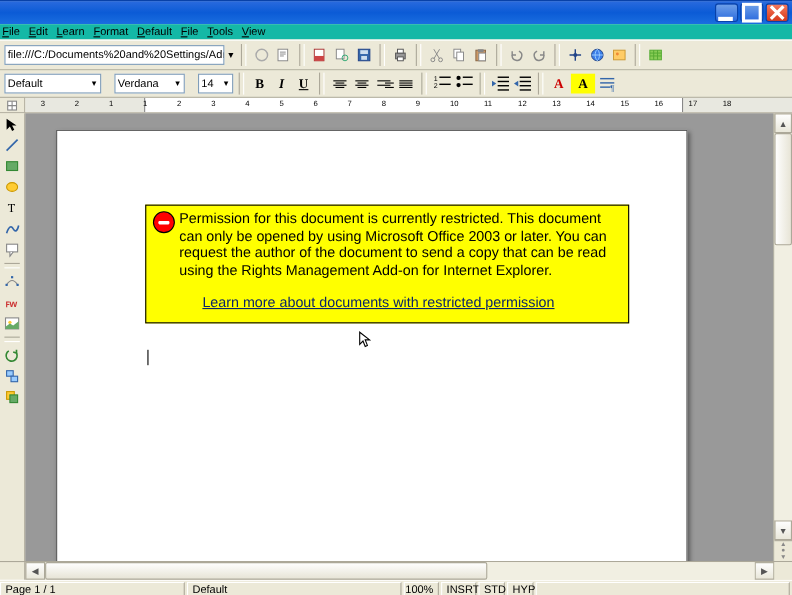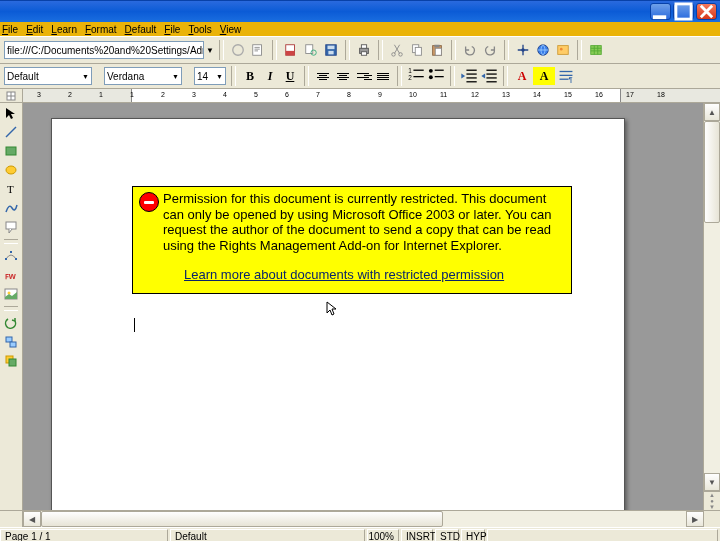--- a/index.html
+++ b/index.html
@@ -1,34 +1,34 @@
 <!DOCTYPE html>
 <html><head>
 <meta charset="utf-8">
 <style>
   html,body { margin:0; padding:0; font-family: Tahoma, Arial, sans-serif; font-size:11px; background:#ece9d8; overflow:hidden; }
   .window { width:720px; height:541px; position:relative; }
   .titlebar { height:21px; background:linear-gradient(to bottom,#2a6ade 0%,#0b5bd6 50%,#1a6ee0 100%); display:flex; align-items:center; justify-content:flex-end; padding:0 3px; border-top:1px solid #0841a8; }
   .titlebar-btn { width:21px; height:17px; margin-left:2px; border-radius:3px; border:1px solid #0841a8; display:flex; align-items:center; justify-content:center; font-size:9px; color:#fff; font-weight:bold; box-sizing:border-box; }
   .btn-min, .btn-max { background:linear-gradient(to bottom,#6fa0e8,#2a6ade); }
   .btn-close { background:linear-gradient(to bottom,#f47a5e,#d6381a); }
-  .menubar { height:14px; background:#eab308; display:flex; align-items:center; padding:0 2px; gap:8px; font-size:10px; color:#000; }
+  .menubar { height:14px; background:#14b8a6; display:flex; align-items:center; padding:0 2px; gap:8px; font-size:10px; color:#000; }
   .menubar span { cursor:default; }
   .menubar span:first-letter { text-decoration: underline; }
   .toolbar1 { height:26px; background:#ece9d8; border-top:1px solid #fff; border-bottom:1px solid #aca899; display:flex; align-items:center; padding:0 4px; gap:2px; }
   .url-box { width:200px; height:18px; background:#fff; border:1px solid #7f9db9; font-size:10px; padding:1px 2px; box-sizing:border-box; display:flex; align-items:center; overflow:hidden; white-space:nowrap; color:#000; }
   .tb-arrow { width:8px; color:#000; font-size:8px; }
   .tb-sep { width:3px; height:20px; border-left:1px solid #aca899; border-right:1px solid #fff; margin:0 3px; }
   .tb-icon { width:16px; height:16px; display:flex; align-items:center; justify-content:center; font-size:12px; color:#555; margin:0 1px; }
   .tb-icon svg { width:14px; height:14px; }
   .toolbar2 { height:24px; background:#ece9d8; border-bottom:1px solid #aca899; display:flex; align-items:center; padding:0 4px; gap:2px; }
   .combo { height:18px; background:#fff; border:1px solid #7f9db9; font-size:10px; display:flex; align-items:center; padding:0 2px; box-sizing:border-box; position:relative; }
   .combo::after { content:"▼"; font-size:7px; position:absolute; right:2px; color:#000; }
   .style-combo { width:88px; }
-  .font-combo { width:78px; }
+  .font-combo { width:64px; }
   .size-combo { width:32px; }
   .small-btn { width:18px; height:18px; display:flex; align-items:center; justify-content:center; font-size:12px; }
   .bold { font-weight:bold; font-family:'Times New Roman',serif; }
   .italic { font-style:italic; font-family:'Times New Roman',serif; font-weight:bold; }
   .underline { text-decoration:underline; font-family:'Times New Roman',serif; font-weight:bold; }
   .align-btn { flex-direction:column; gap:1px;}
   .align-line { height:1px; background:#000;}
   .ruler-area { height:13px; background:#ece9d8; border-bottom:1px solid #aca899; display:flex; }
   .ruler-corner { width:22px; height:13px; border-right:1px solid #aca899; display:flex; align-items:center; justify-content:center; }
   .ruler-corner svg { width:10px; height:10px;}

